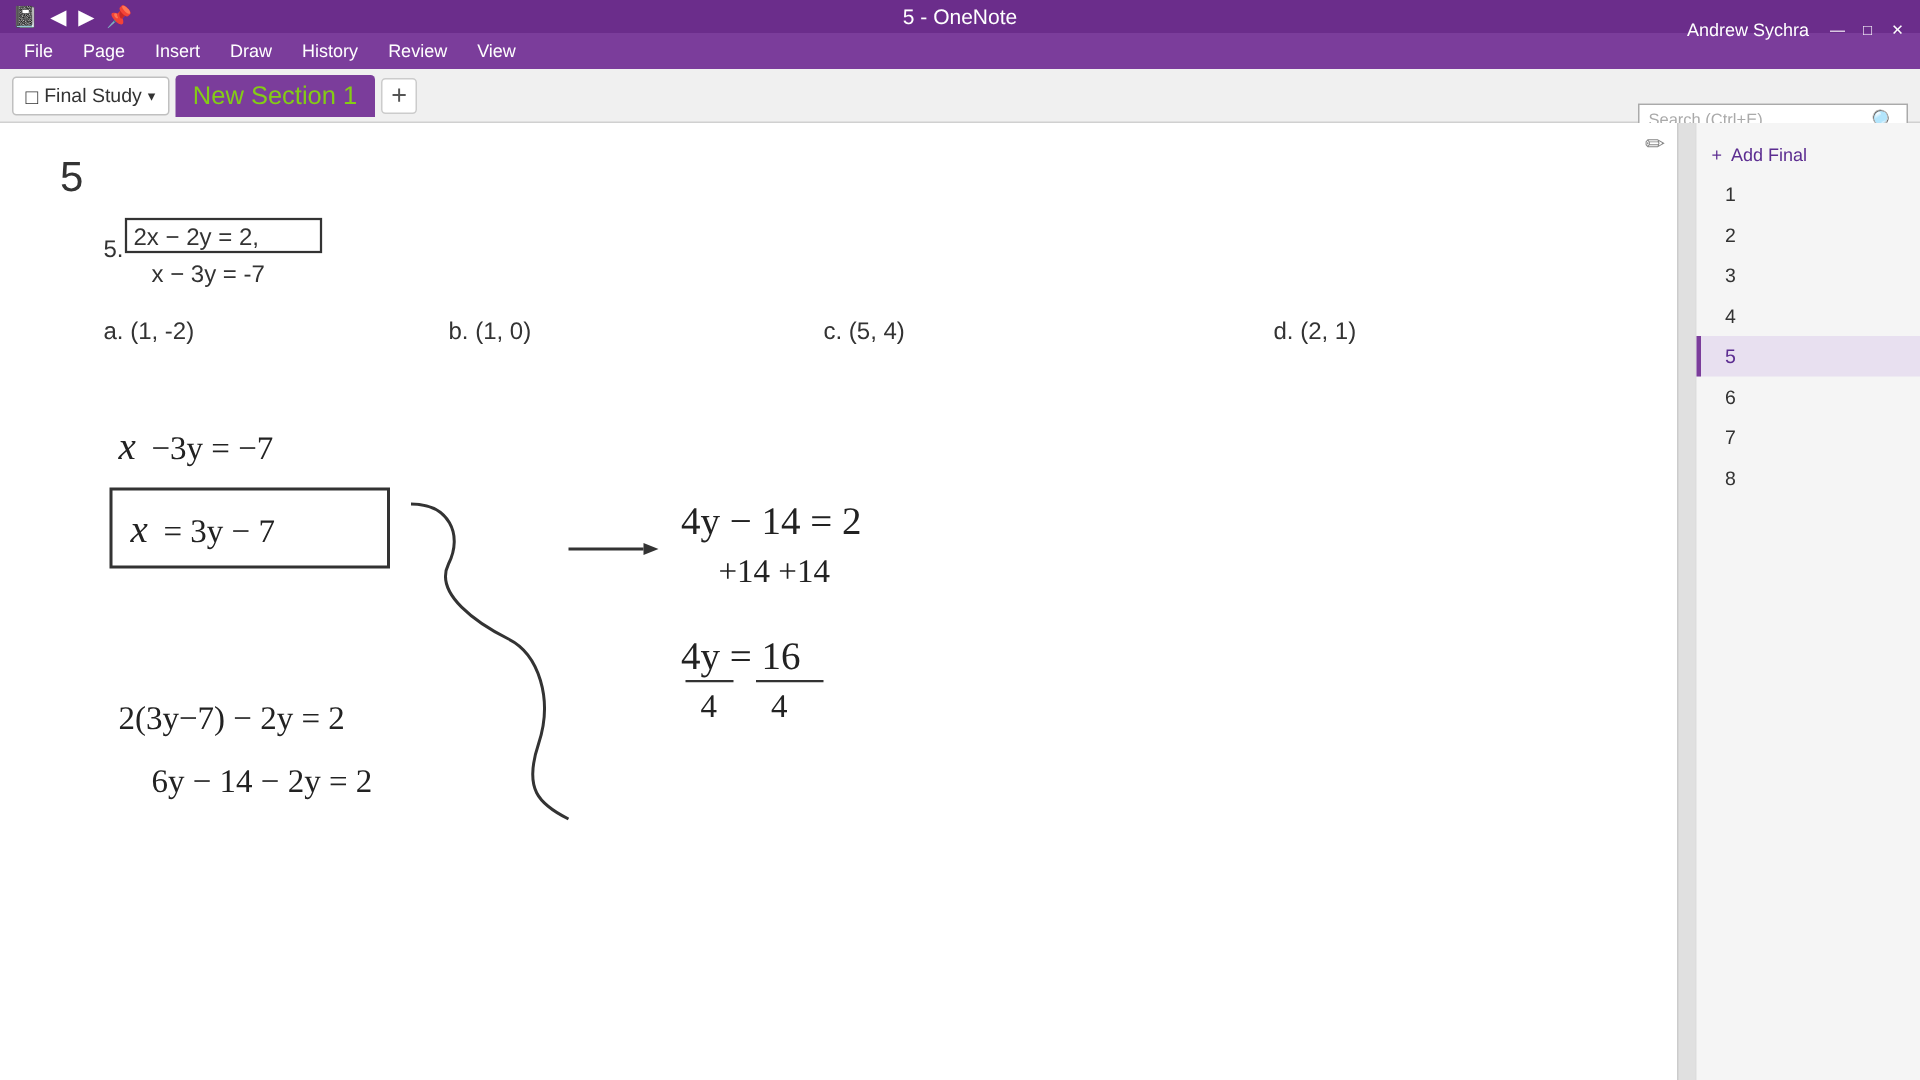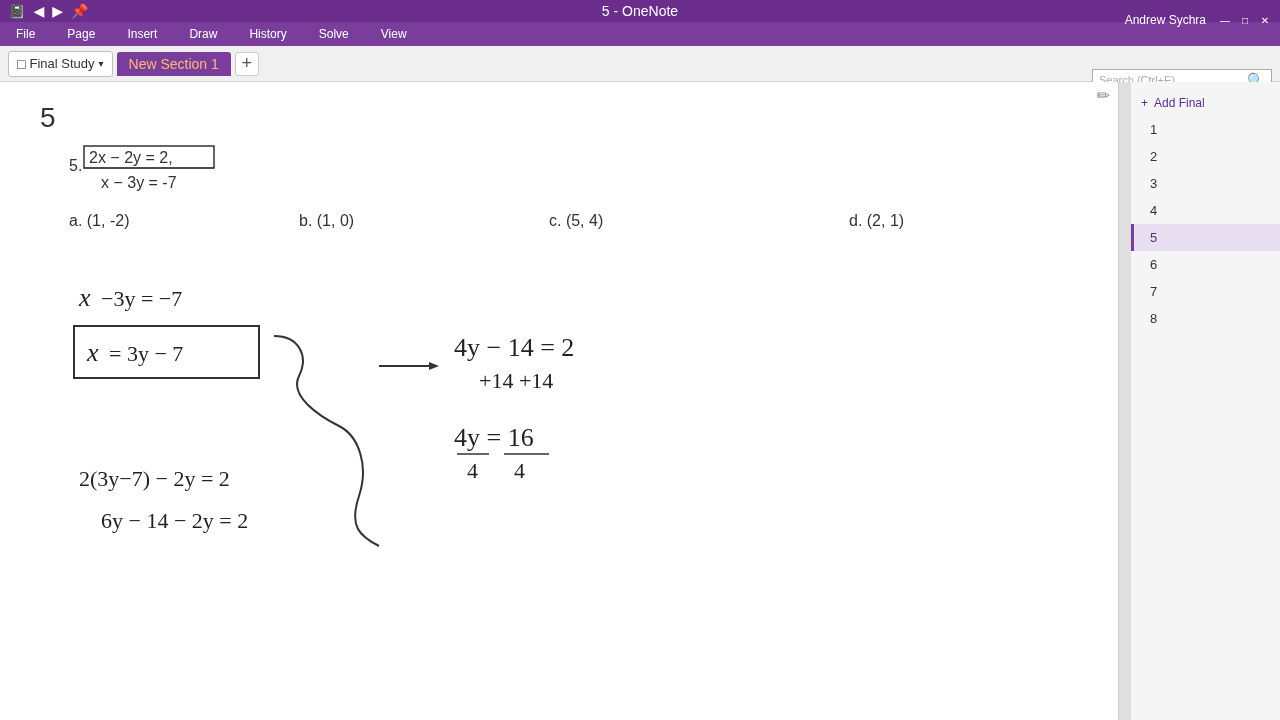--- a/index.html
+++ b/index.html
@@ -23,21 +23,21 @@
     .window-controls { display: flex; gap: 6px; }
     .win-btn { width: 14px; height: 14px; display: flex; align-items: center; justify-content: center; font-size: 10px; cursor: pointer; color: white; }
 
     
     #menu-bar {
       height: 24px;
       background: #7b3d9b;
       display: flex;
       align-items: center;
       padding: 0 8px;
-      gap: 16px;
+      gap: 4px;
     }
     .menu-item {
       color: white;
       font-size: 12px;
       padding: 2px 8px;
       cursor: pointer;
       border-radius: 2px;
     }
 
     
@@ -57,23 +57,23 @@
       padding: 4px 8px;
       font-size: 13px;
       color: #333;
       background: white;
       border: 1px solid #c0c0c0;
       border-radius: 3px;
       cursor: pointer;
     }
     .section-tab {
       padding: 4px 12px;
-      font-size: 14px;
+      font-size: 17px;
       background: #7b3d9b;
-      color: #fdba74;
+      color: #84cc16;
       border-radius: 3px 3px 0 0;
       cursor: pointer;
     }
     .add-page-btn {
       width: 24px;
       height: 24px;
       display: flex;
       align-items: center;
       justify-content: center;
       font-size: 18px;
@@ -219,21 +219,21 @@
     </div>
   </div>
 </div>
 
 <div id="menu-bar">
   <span class="menu-item">File</span>
   <span class="menu-item">Page</span>
   <span class="menu-item">Insert</span>
   <span class="menu-item">Draw</span>
   <span class="menu-item">History</span>
-  <span class="menu-item">Solve</span>
+  <span class="menu-item">Review</span>
   <span class="menu-item">View</span>
 </div>
 
 <div id="tab-bar">
   <div class="notebook-btn">
     <span style="font-size:14px;">□</span>
     <span>Final Study</span>
     <span style="font-size:10px;">▾</span>
   </div>
   <div class="section-tab">

